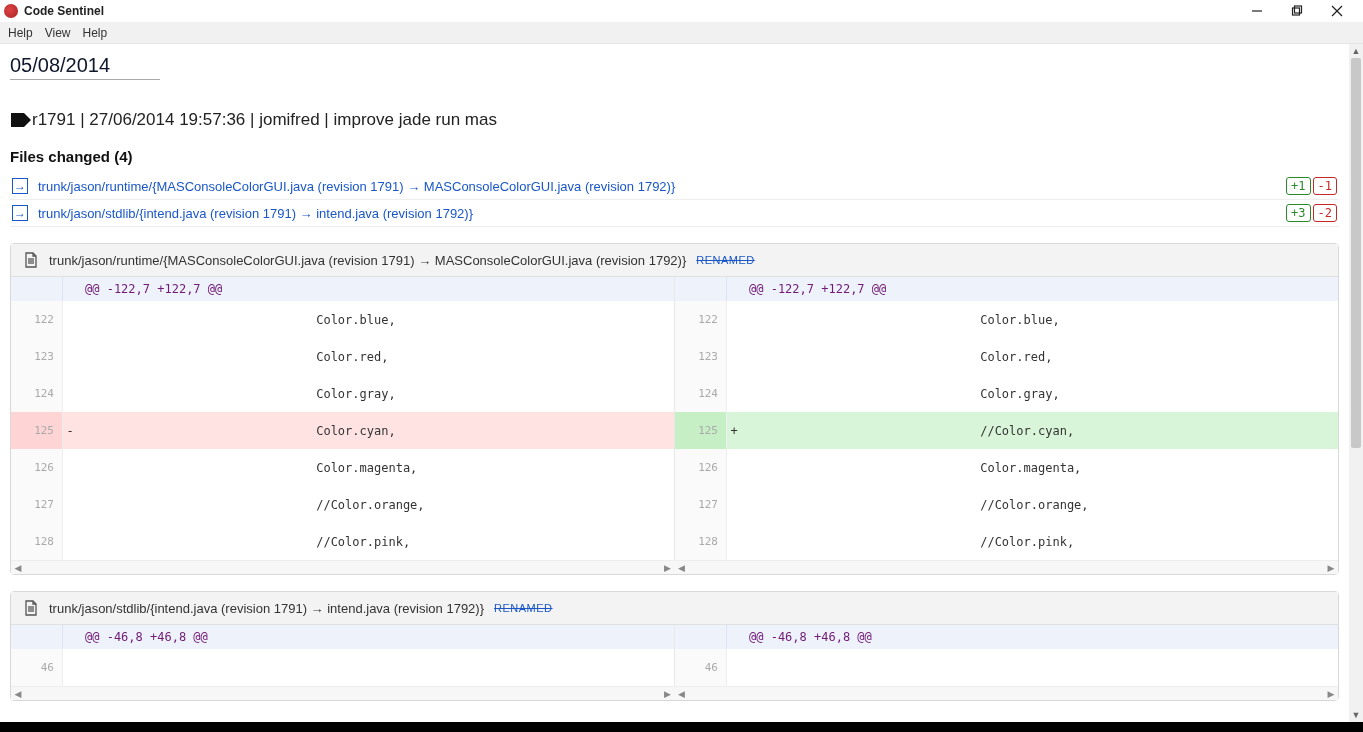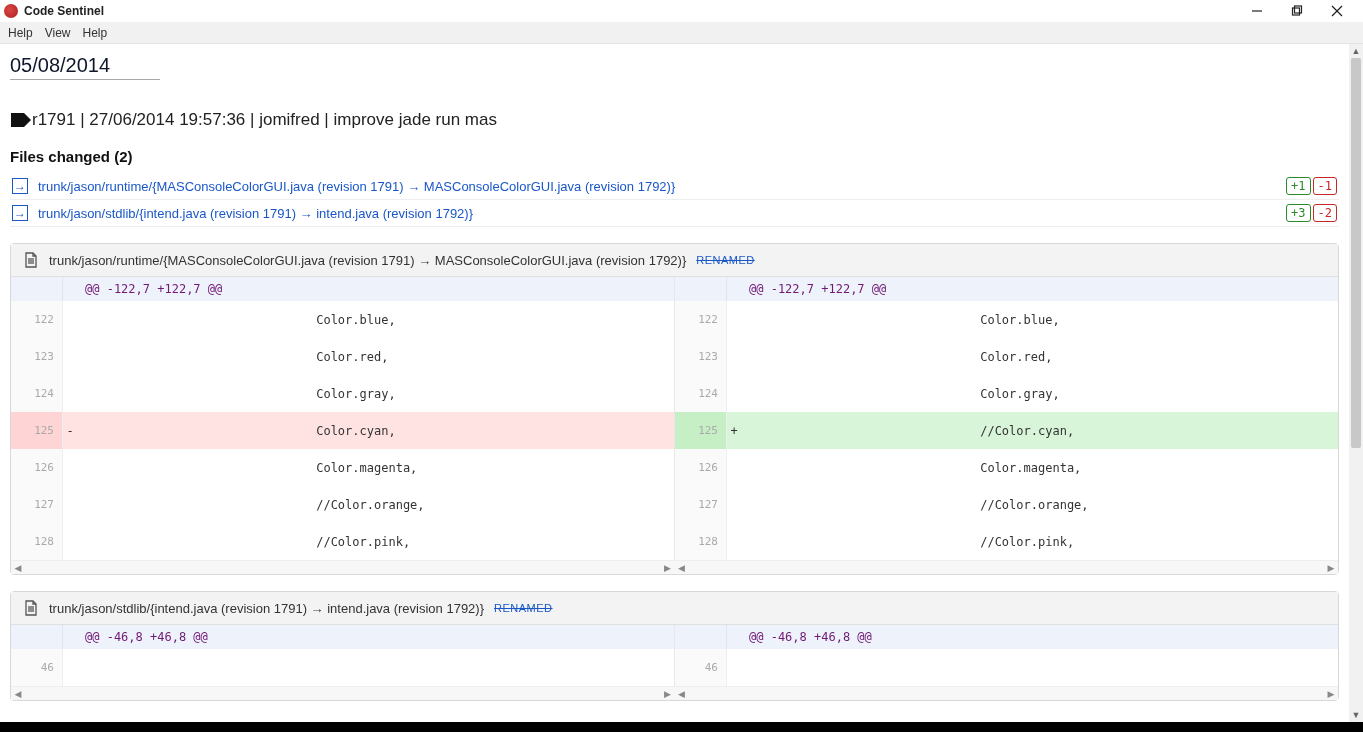--- a/index.html
+++ b/index.html
@@ -101,21 +101,21 @@
 
   <div id="commits">
       <div class="commit-row">
         <span class="tag-icon"><svg viewBox="0 0 22 16">
             <path d="M1 1 H14 L21 8 L14 15 H1 Z" fill="#111"></path>
           </svg></span>
         <span class="commit-text">r1791 | 27/06/2014 19:57:36 | jomifred | improve jade run mas</span>
       </div>
     </div>
 
-  <div class="files-changed-hdr">Files changed (2)</div>
+  <div class="files-changed-hdr">Files changed (4)</div>
 
   <div id="file-links">
       <div class="file-link-row">
         <span class="expand-icon">→</span>
         <a href="#" class="file-link">trunk/jason/runtime/{MASConsoleColorGUI.java (revision 1791) → MASConsoleColorGUI.java (revision 1792)}</a>
         <span class="stat-badges">
           <span class="badge badge-add">+1</span>
           <span class="badge badge-del">-1</span>
         </span>
       </div>

